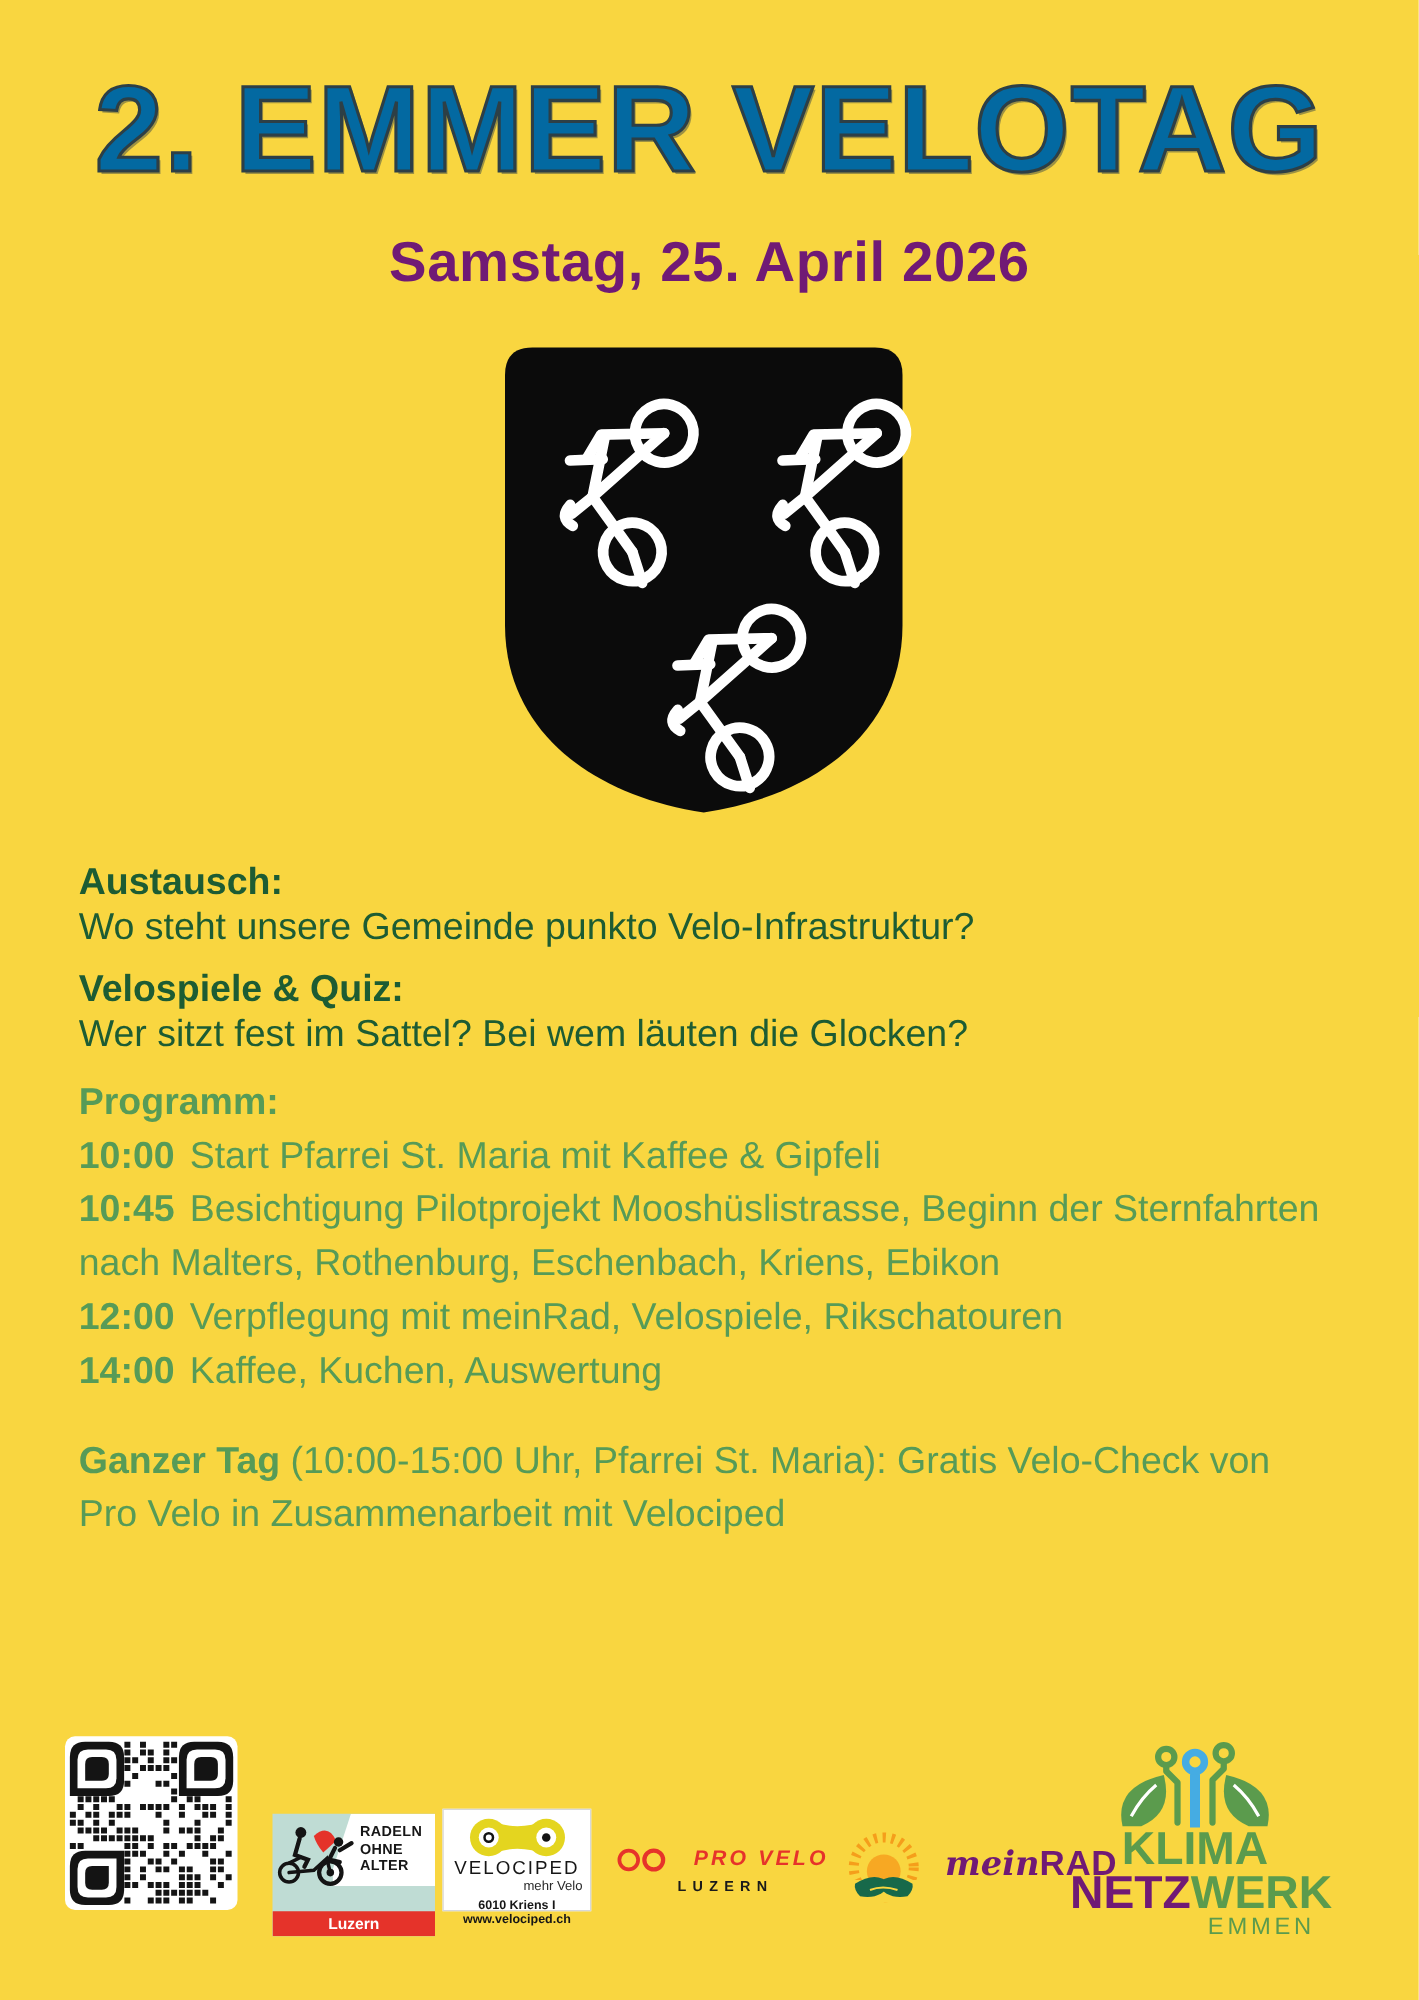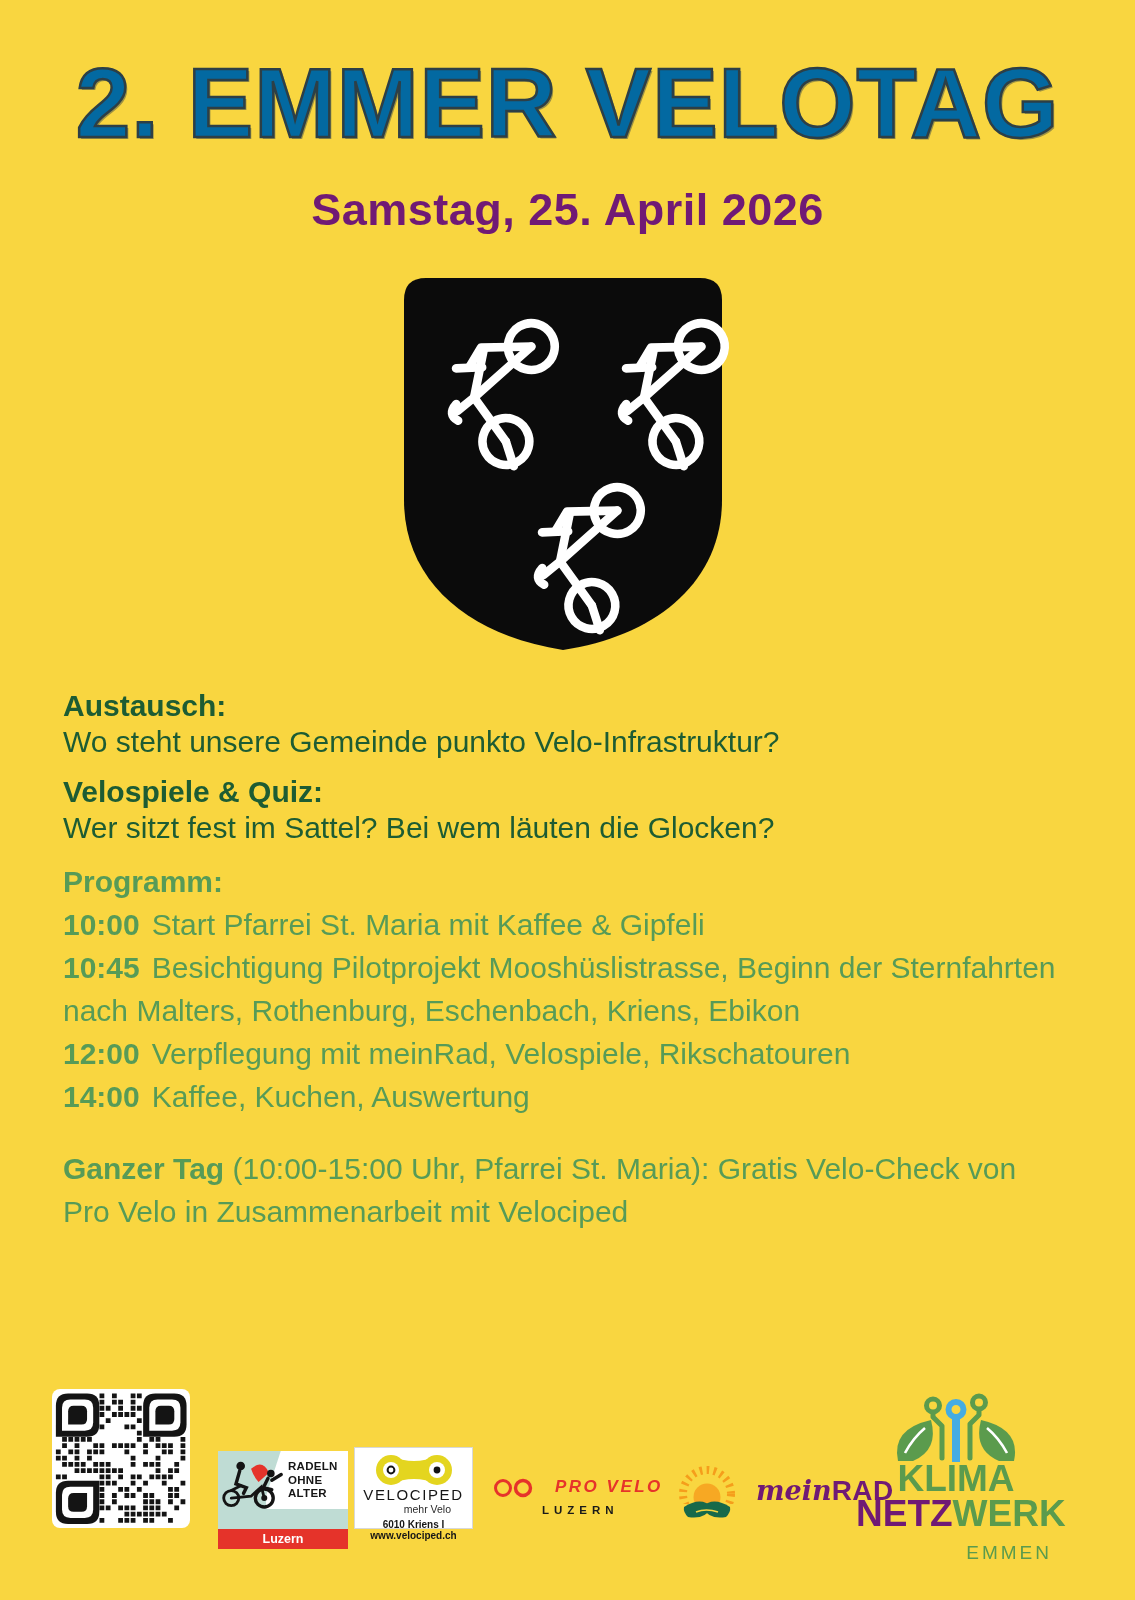--- a/index.html
+++ b/index.html
@@ -57,21 +57,21 @@
     color:#fff;font-size:12.5px;line-height:20px;text-align:center;font-weight:bold;
   }
   .radeln .rick{position:absolute;left:1px;top:6px;}
 
   .velociped{
     position:absolute;left:354px;top:1447px;width:119px;height:82px;
     background:#fff;border:1px solid #d8d8d8;box-sizing:border-box;text-align:center;
   }
   .velociped .chain{display:block;margin:5px auto 0;}
   .velociped .vname{font-size:15px;letter-spacing:1.6px;color:#161616;line-height:16px;}
-  .velociped .vtag{font-size:10.5px;color:#2a2a2a;text-align:right;padding-right:21px;line-height:13px;}
+  .velociped .vtag{font-size:10.5px;color:#2a2a2a;text-align:right;padding-right:6px;line-height:13px;}
   .velociped .vaddr{font-size:10px;font-weight:bold;color:#161616;margin-top:3px;line-height:11px;}
 
   .provelo{position:absolute;left:492px;top:1477px;width:180px;}
   .provelo .prow{display:flex;align-items:flex-start;gap:19px;}
   .provelo .pname{
     font-size:17px;font-weight:bold;font-style:italic;letter-spacing:2.5px;
     color:#E6332A;white-space:nowrap;
   }
   .provelo .pregion{
     font-size:11.5px;font-weight:bold;letter-spacing:5px;color:#1a1a1a;
@@ -81,21 +81,21 @@
   .meinrad{position:absolute;left:676px;top:1460px;display:flex;align-items:center;}
   .meinrad .mtxt{margin-left:18px;color:#701a75;white-space:nowrap;}
   .meinrad .mi{font-style:italic;font-weight:600;font-size:27px;font-family:"DejaVu Serif",serif;}
   .meinrad .mb{font-weight:bold;font-size:28px;letter-spacing:.5px;}
 
   .klima{position:absolute;left:856px;top:1386px;width:200px;text-align:center;color:#5B9B4D;}
   .klima .kicon{display:block;margin:0 auto;}
   .klima .k1{font-size:37px;font-weight:bold;line-height:33px;letter-spacing:0;}
   .klima .k2{font-size:37px;font-weight:bold;line-height:37px;white-space:nowrap;}
   .klima .knetz{color:#701a75;}
-  .klima .k3{font-size:19px;letter-spacing:3px;line-height:20px;text-align:right;padding-right:4px;margin-top:11px;}
+  .klima .k3{font-size:19px;letter-spacing:3px;line-height:20px;text-align:right;padding-right:4px;}
 </style>
 </head>
 <body>
 
 <div class="poster">
 
   <div class="title">2. EMMER VELOTAG</div>
   <div class="date">Samstag, 25. April 2026</div>
 
   <svg class="shield" viewBox="0 0 338 388" aria-hidden="true">

